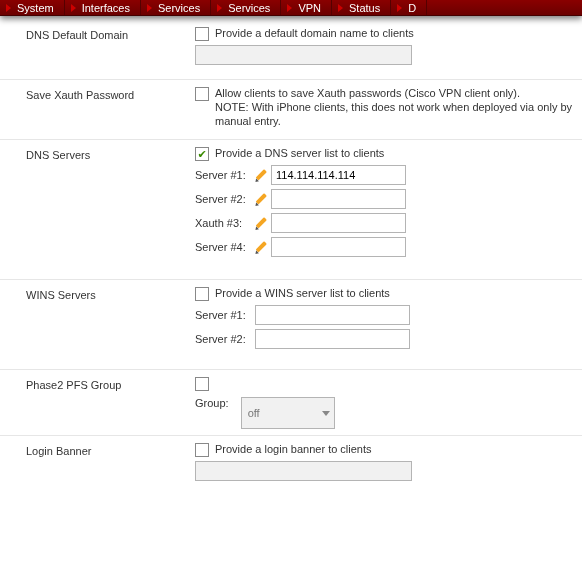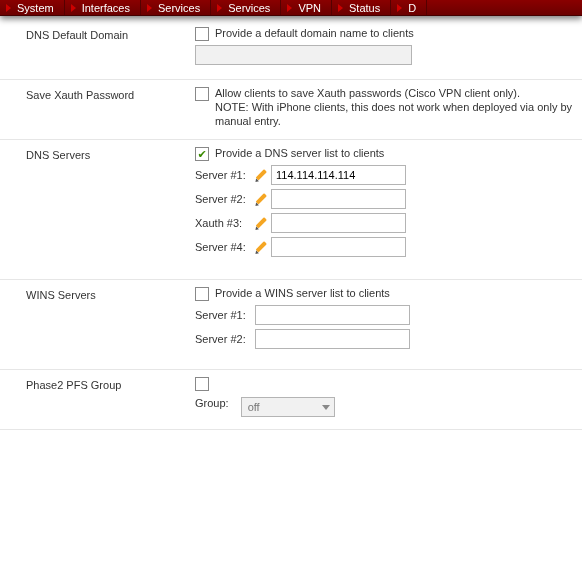--- a/index.html
+++ b/index.html
@@ -125,21 +125,21 @@
     width: 135px;
     padding:2px 4px;
     font-size: 11px;
   }
   .group-line {
     display:flex;
     gap: 12px;
     margin-top:6px;
   }
   .select {
-    height: 20px;
+    height: 32px;
     width: 94px;
     border: 1px solid #b4b4b4;
     background:#f1f1f1;
     display:flex;
     align-items:center;
     justify-content:space-between;
     padding: 0 4px 0 6px;
     color:#777;
     font-size:11px;
   }
@@ -266,14 +266,24 @@
       <div class="group-line">
         <span>Group:</span>
         <div class="select">
           <span>off</span>
           <span class="caret"></span>
         </div>
       </div>
     </div>
   </div>
 
+  <div class="row tall" style="border-bottom:none">
+    <div class="label-col">Login Banner</div>
+    <div class="control-col">
+      <div class="chk-line">
+        <span class="chk"></span>
+        <span class="desc">Provide a login banner to clients</span>
+      </div>
+      <input class="textbox" value="" style="">
+    </div>
+  </div>
 
 </div>
 
 </body></html>

